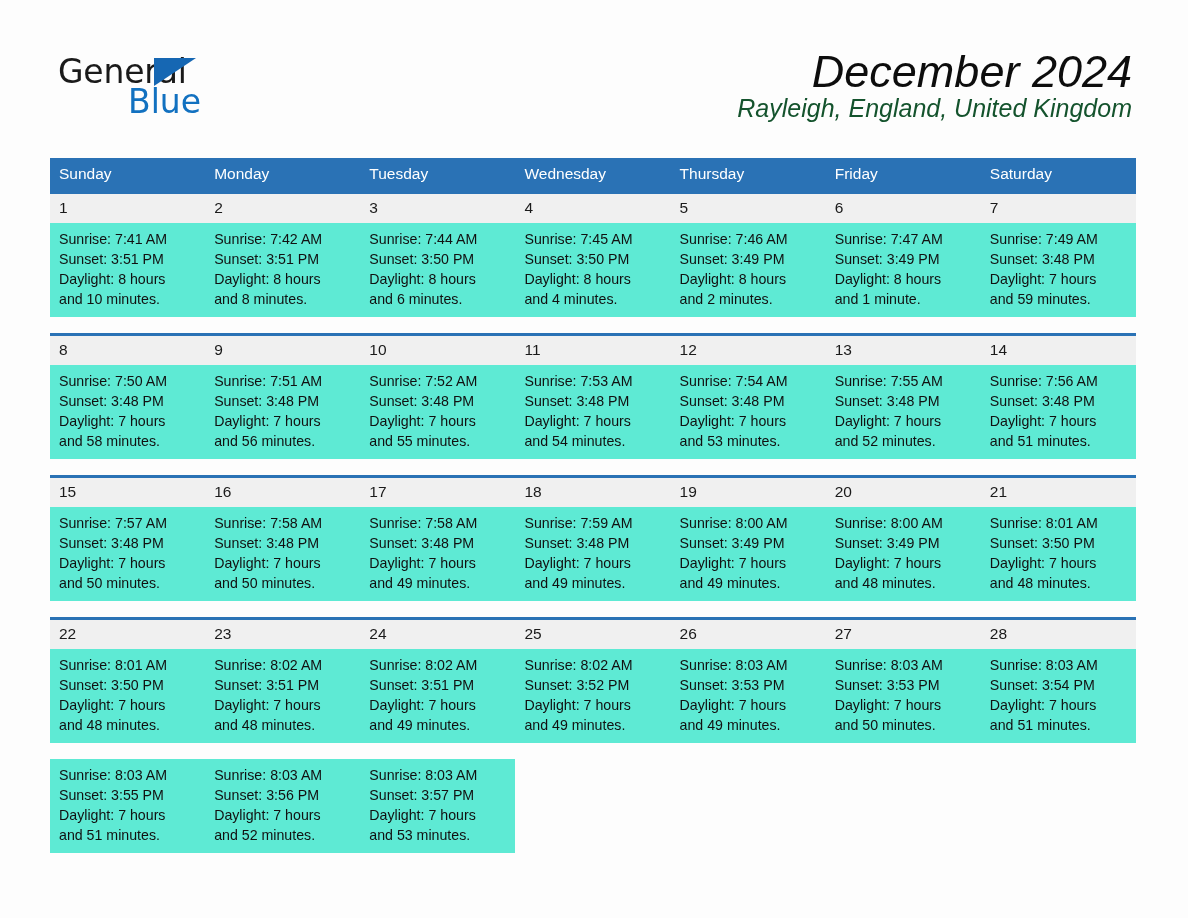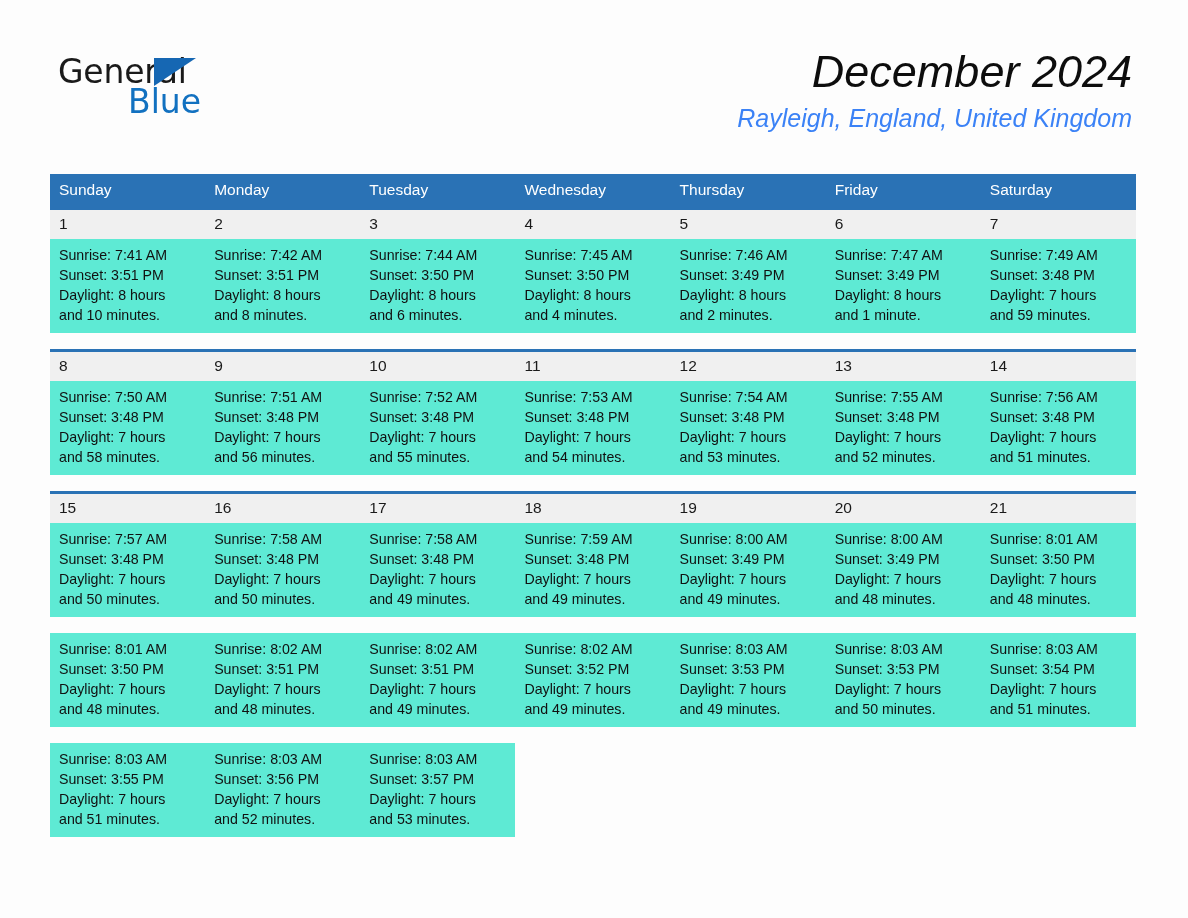--- a/index.html
+++ b/index.html
@@ -75,35 +75,33 @@
     font-style: italic;
   }
   .month-title {
     font-size: 45px;
     font-weight: 400;
     color: #0d0d0d;
     line-height: 1.05;
     white-space: nowrap;
   }
   .location {
-    margin-top: 10px;
     font-size: 25px;
     font-weight: 400;
-    color: #3b82f6;
+    color: #14532d;
     line-height: 1.1;
     white-space: nowrap;
   }
 
   
   .calendar {
     position: absolute;
     left: 50px;
     top: 158px;
     width: 1086px;
-    margin-top: 16px;
   }
   table.cal {
     border-collapse: collapse;
     table-layout: fixed;
     width: 1086px;
   }
   table.cal col { width: 155.14px; }
 
   thead th {
     background: #2a72b5;
@@ -358,20 +356,29 @@
             <div class="line">Sunset: 3:50 PM</div>
             <div class="line">Daylight: 7 hours</div>
             <div class="line">and 48 minutes.</div>
           </td>
         </tr>
         <tr class="week-sep">
           <td colspan="7"></td>
         </tr>
 
         <tr>
+          <td class="daynum">22</td>
+          <td class="daynum">23</td>
+          <td class="daynum">24</td>
+          <td class="daynum">25</td>
+          <td class="daynum">26</td>
+          <td class="daynum">27</td>
+          <td class="daynum">28</td>
+        </tr>
+        <tr>
           <td class="info">
             <div class="line">Sunrise: 8:01 AM</div>
             <div class="line">Sunset: 3:50 PM</div>
             <div class="line">Daylight: 7 hours</div>
             <div class="line">and 48 minutes.</div>
           </td>
           <td class="info">
             <div class="line">Sunrise: 8:02 AM</div>
             <div class="line">Sunset: 3:51 PM</div>
             <div class="line">Daylight: 7 hours</div>

